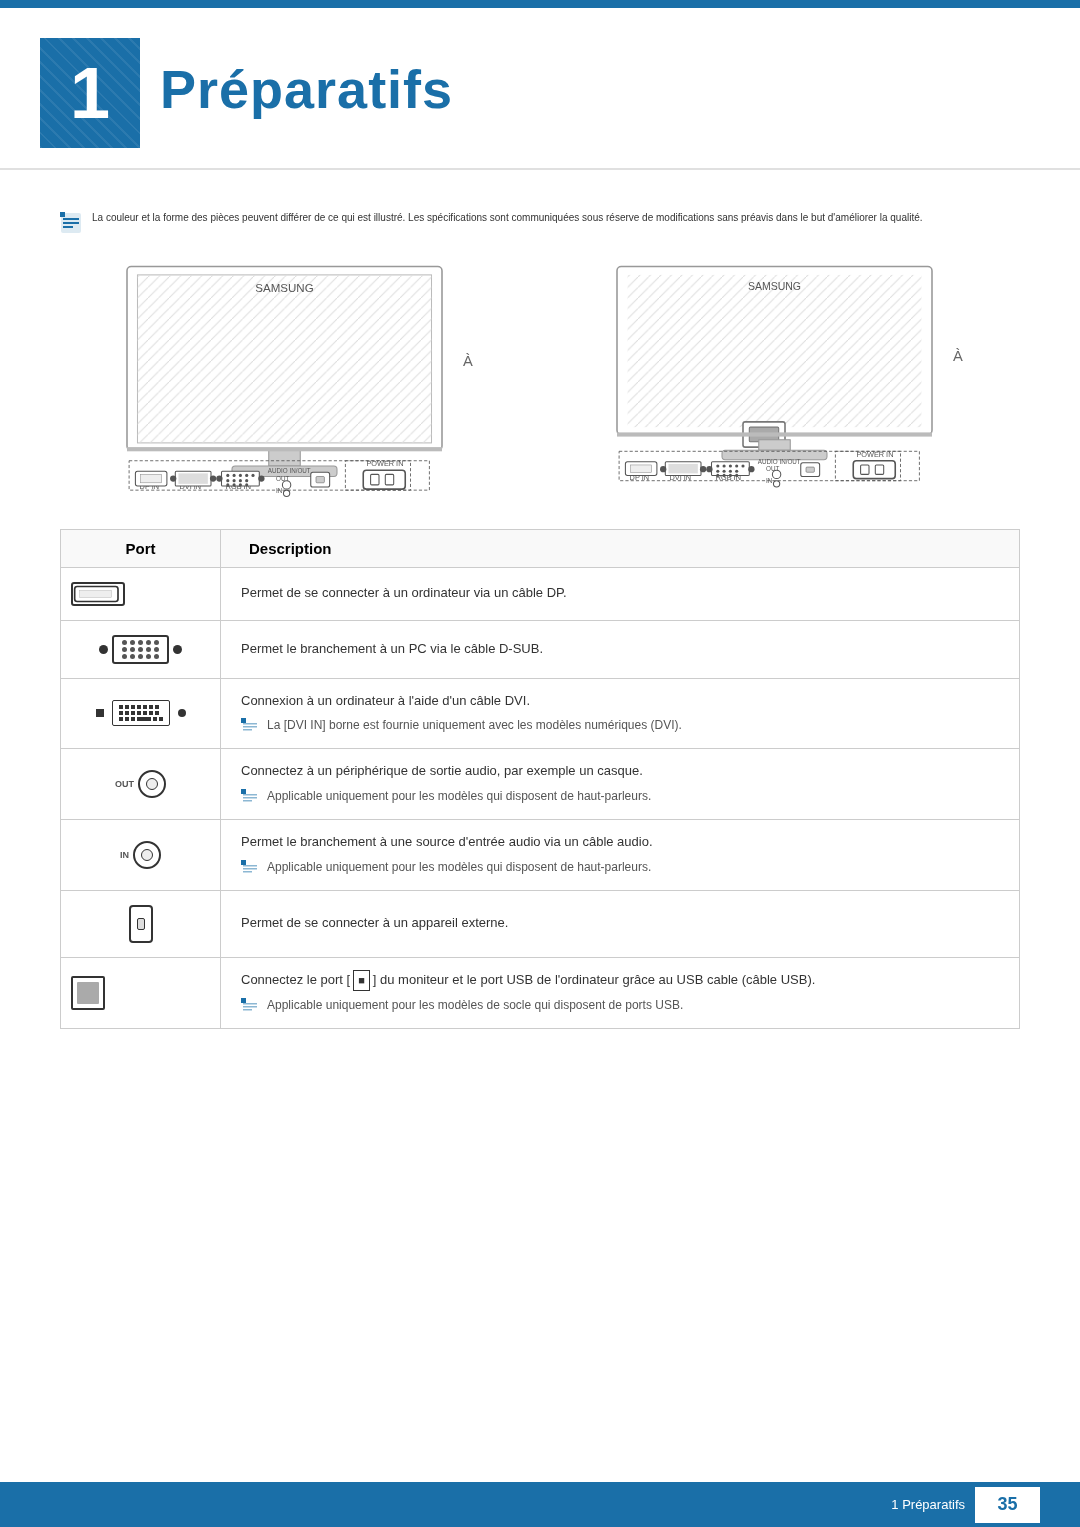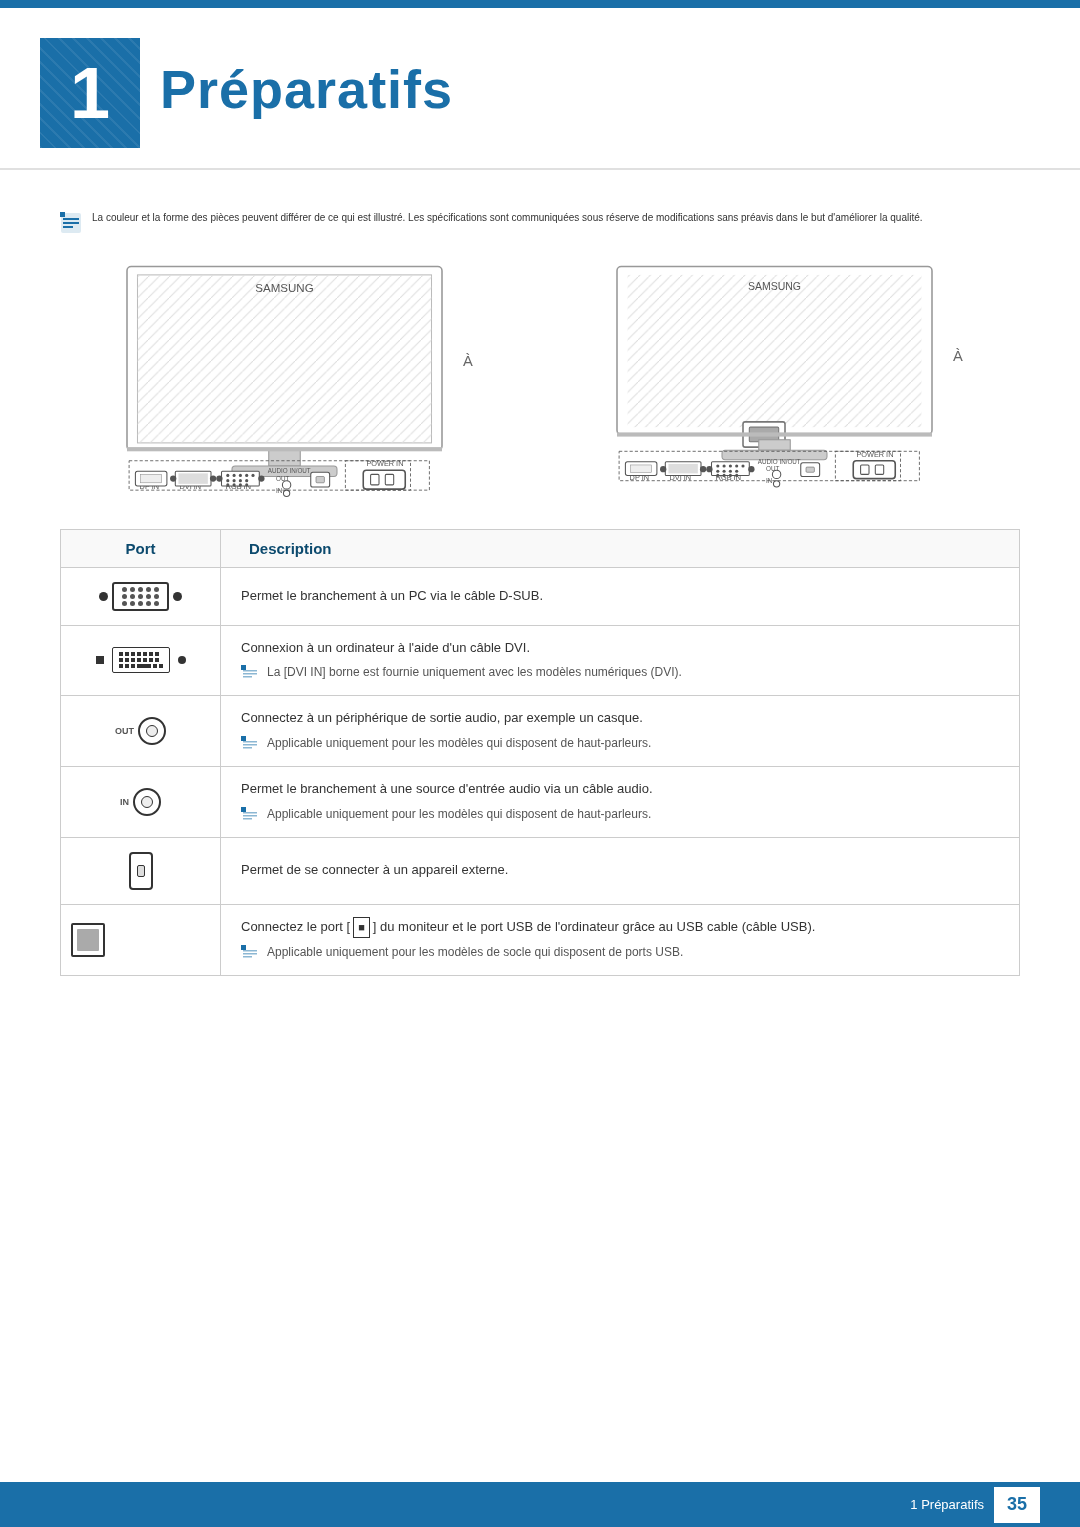--- a/index.html
+++ b/index.html
@@ -110,21 +110,21 @@
       width: 100%;
     }
 
     
     .port-table {
       width: 100%;
       border-collapse: collapse;
       margin-bottom: 30px;
     }
     .port-table th {
-      color: #0c4a6e;
+      color: #000000;
       font-size: 15px;
       font-weight: bold;
       border: 1px solid #ccc;
       padding: 10px 16px;
       background: #f9f9f9;
       text-align: center;
     }
     .port-table th.desc-header {
       text-align: left;
       padding-left: 28px;
@@ -182,21 +182,21 @@
     }
     .footer-text {
       color: white;
       font-size: 13px;
     }
     .footer-page-num {
       background: white;
       color: #1a6fa8;
       font-size: 18px;
       font-weight: bold;
-      width: 46px;
+      width: 65px;
       height: 36px;
       display: flex;
       align-items: center;
       justify-content: center;
     }
     .dvi-row {
       display: flex;
       gap: 2px;
       align-items: center;
     }
@@ -519,20 +519,33 @@
 
   <table class="port-table">
     <thead>
       <tr>
         <th>Port</th>
         <th class="desc-header">Description</th>
       </tr>
     </thead>
     <tbody>
 
+      <tr>
+        <td class="port-cell">
+          <div class="dp-icon">
+            <svg width="60" height="26" viewBox="0 0 60 26">
+              <rect x="2" y="4" width="52" height="18" rx="3" fill="white" stroke="#333" stroke-width="2"></rect>
+              <rect x="8" y="9" width="38" height="8" fill="#eee" stroke="#aaa" stroke-width="0.5"></rect>
+            </svg>
+          </div>
+        </td>
+        <td class="desc-cell">
+          <span>Permet de se connecter à un ordinateur via un câble DP.</span>
+        </td>
+      </tr>
 
       <tr>
         <td class="port-cell">
           <div style="display:flex;align-items:center;justify-content:center;gap:4px;">
             <div style="width:9px;height:9px;background:#333;border-radius:50%;"></div>
             <div class="dsub-connector">
               <div class="dsub-row">
                 <span class="dsub-pin"></span>
                 <span class="dsub-pin"></span>
                 <span class="dsub-pin"></span>

